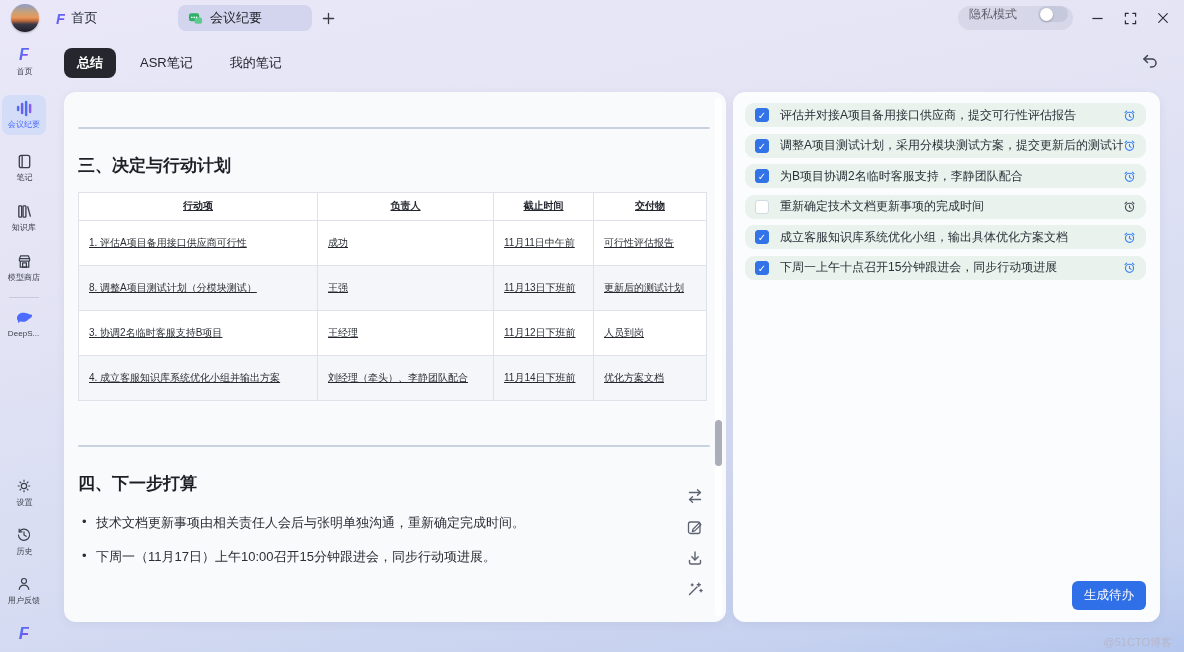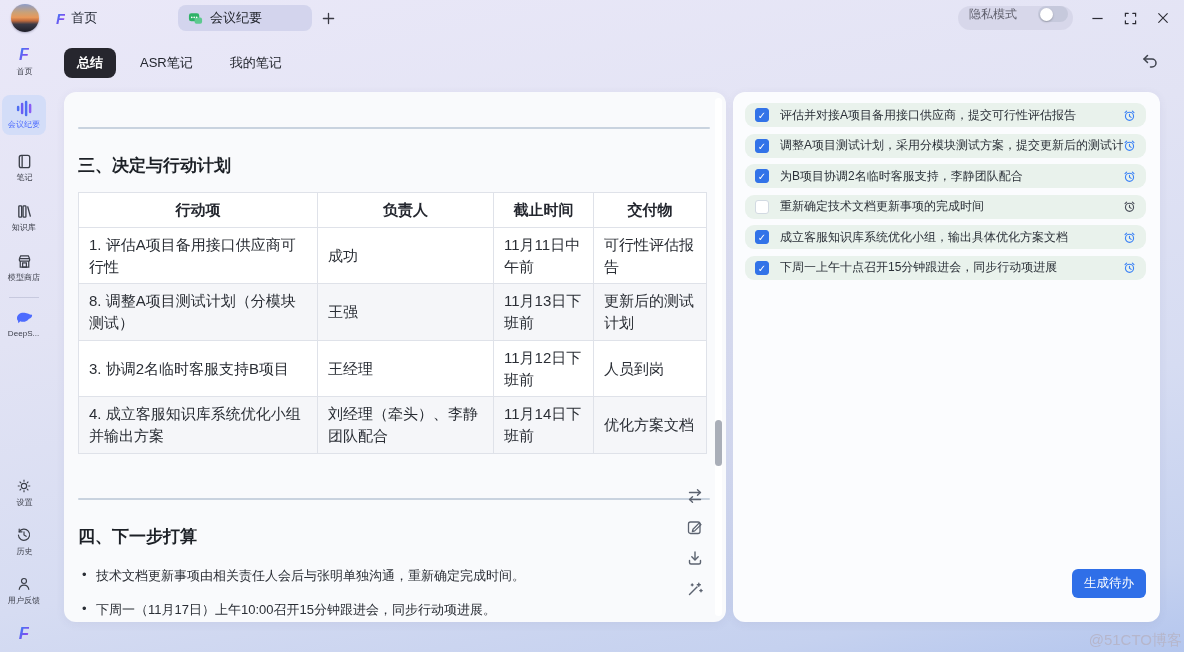--- a/index.html
+++ b/index.html
@@ -44,21 +44,21 @@
   .tab-pill.active { background:#26262e; color:#fff; font-weight:bold; }
   .undo-btn { position:absolute; right:24px; top:51px; width:20px; height:20px; display:flex; align-items:center; justify-content:center; }
 
   
   .doc-card { position:absolute; left:64px; top:92px; width:662px; height:530px; background:#f9fafc;
     border-radius:12px; box-shadow:0 2px 10px rgba(70,70,120,.07); overflow:hidden; }
   .doc-divider { height:2px; background:#c9d3df; border-radius:1px; margin:0 16px 0 14px; }
   .d1 { margin-top:35px; }
   .d2 { margin-top:44px; }
   .doc-h { font-size:17px; font-weight:bold; color:#1c2026; margin:25px 14px 0; }
-  .doc-table { border-collapse:collapse; table-layout:fixed; width:628px; margin:15px 0 0 14px; font-size:15px; }
+  .doc-table { border-collapse:collapse; table-layout:fixed; width:628px; margin:15px 0 0 14px; font-size:10px;text-decoration:underline; }
   .doc-table th, .doc-table td { border:1px solid #dfe2e9; padding:6px 10px; line-height:1.45; }
   .doc-table th { font-weight:bold; text-align:center; background:#fff; height:28px; }
   .doc-table td { height:45px; background:#fff; text-align:left; vertical-align:middle; color:#2a2e35; }
   .doc-table tr.alt td { background:#f5f6f9; }
   .c0{width:239px}.c1{width:176px}.c2{width:100px}.c3{width:113px}
   .doc-bullets { margin:19px 14px 0 18px; list-style:none; }
   .doc-bullets li { position:relative; padding-left:14px; font-size:13px; color:#2a2e35; margin-bottom:16px; }
   .doc-bullets li::before { content:"•"; position:absolute; left:0; top:0; color:#2a2e35; }
   .doc-tools { position:absolute; right:22px; top:395px; display:flex; flex-direction:column; gap:13px; }
   .tool-btn { width:18px; height:18px; display:flex; align-items:center; justify-content:center; }
@@ -70,24 +70,24 @@
     border-radius:12px; box-shadow:0 2px 10px rgba(70,70,120,.07); padding:11px 14px 11px 12px; }
   .todo-row { height:24px; border-radius:9px; background:#e9f2ec; display:flex; align-items:center;
     padding:0 10px; margin-bottom:6.5px; }
   .todo-check { width:14px; height:14px; border-radius:3px; flex:0 0 auto; border:1px solid #d2dae2; background:#fff; }
   .todo-row[data-state="checked"] .todo-check { background:#3273e8; border-color:#3273e8; }
   .todo-row[data-state="checked"] .todo-check::after { content:"✓"; display:block; text-align:center;
     color:#fff; font-size:10px; line-height:13px; font-weight:bold; }
   .todo-text { flex:1; font-size:12px; color:#2b3038; margin-left:11px; white-space:nowrap; overflow:hidden; }
   .todo-alarm { flex:0 0 auto; color:#3b82f6; display:flex; align-items:center; }
   .todo-row[data-alarm="dark"] .todo-alarm { color:#4a4f5a; }
-  .generate-btn { position:absolute; right:14px; bottom:24px; background:#2f6fe8; color:#fff; font-size:12.5px;
+  .generate-btn { position:absolute; right:14px; bottom:12px; background:#2f6fe8; color:#fff; font-size:12.5px;
     border:none; border-radius:6px; padding:6px 12px; }
 
-  .watermark { position:absolute; right:2px; bottom:2px; font-size:15px; color:#b6b6cb; }
+  .watermark { position:absolute; right:12px; bottom:2px; font-size:11px; color:#b6b6cb; }
 </style>
 </head>
 <body>
 
 <div id="app">
 
   <div class="topbar">
     <div class="avatar"></div>
     <div class="home-tab">
       <span class="logo-f">F</span>

